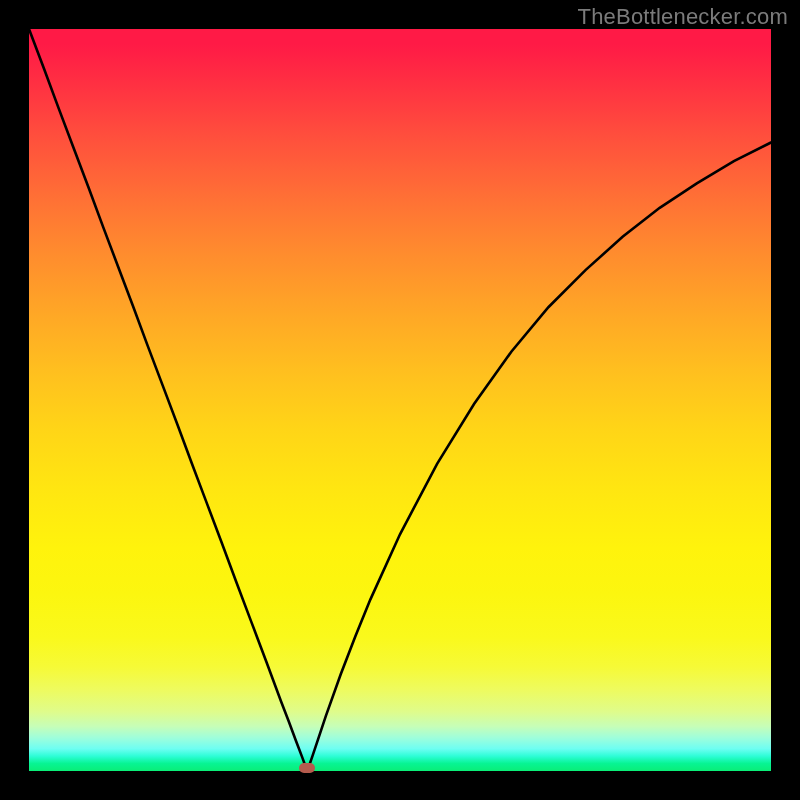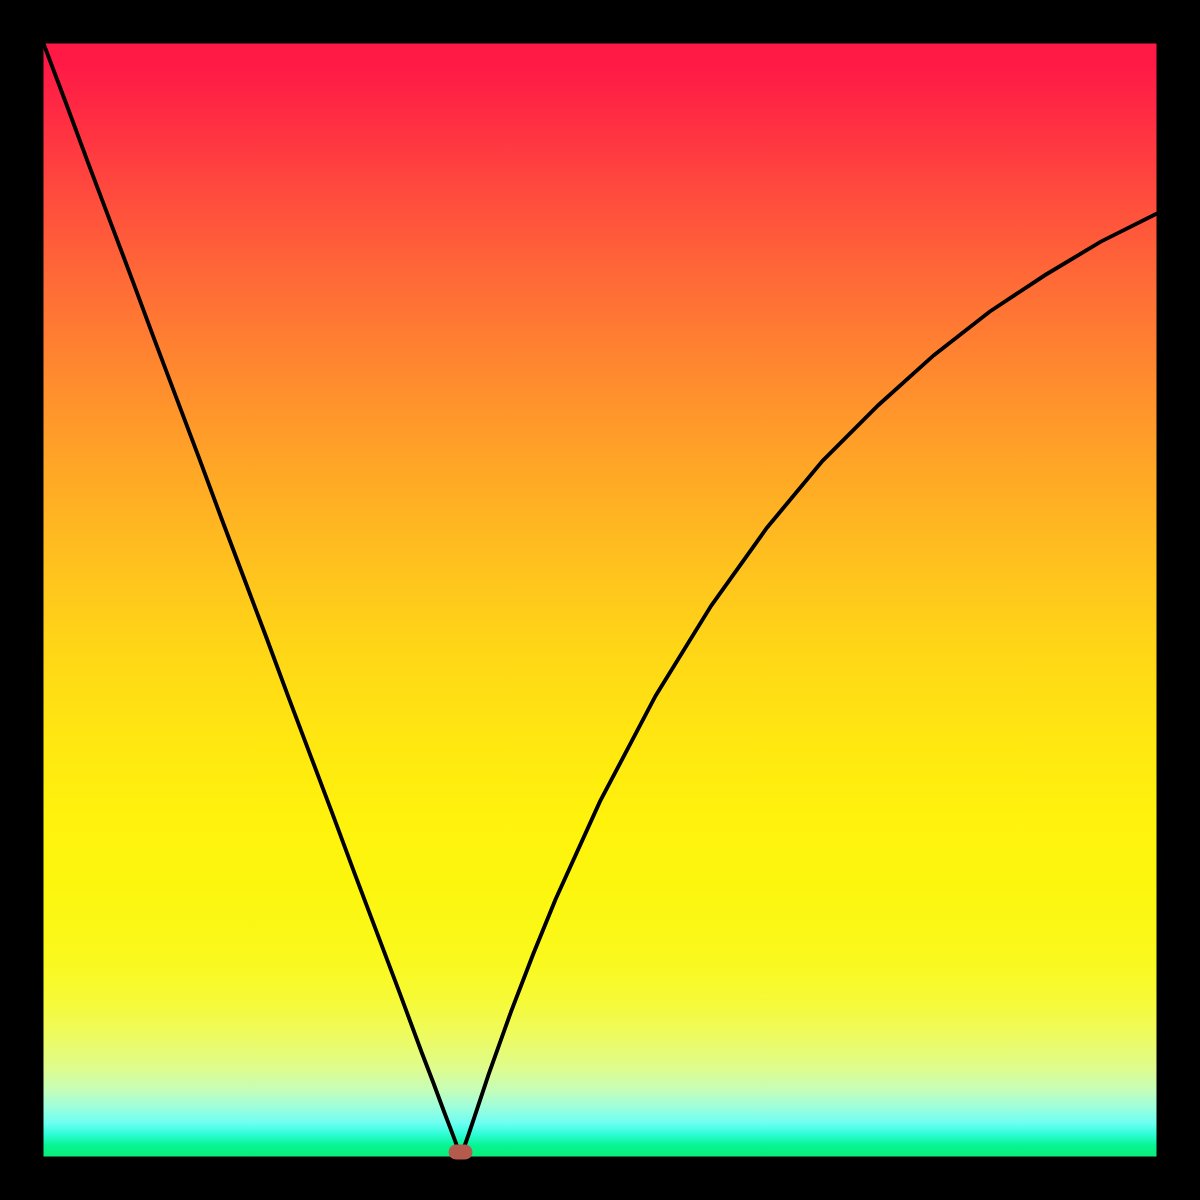--- a/index.html
+++ b/index.html
@@ -81,13 +81,14 @@
 <div class="wrap">
 
   <div class="gradient"></div>
 
   <svg class="curve" viewBox="0 0 742 742">
     <path id="curve-path" fill="none" stroke="#000" stroke-width="2.6" stroke-linecap="round" d="M0.00 0.00 L14.84 39.33 L29.68 79.39 L44.52 118.72 L59.36 158.05 L74.20 198.11 L89.04 237.44 L103.88 276.77 L118.72 316.83 L133.56 356.16 L148.40 395.49 L163.24 435.55 L178.08 474.88 L192.92 514.21 L207.76 554.27 L222.60 593.60 L237.44 632.93 L252.28 672.99 L259.70 692.29 L267.12 712.32 L273.06 727.90 L278.25 742.00 L283.44 727.16 L289.38 709.35 L296.80 687.09 L311.64 645.54 L326.48 606.96 L341.32 570.60 L371.00 505.30 L408.10 434.81 L445.20 374.71 L482.30 322.77 L519.40 278.25 L556.50 241.15 L593.60 207.76 L630.70 178.82 L667.80 154.34 L704.90 132.08 L742.00 113.53"></path>
   </svg>
 
   <div id="marker" class="marker" style="left: 307.25px; top: 768px;"></div>
 
+  <a class="watermark">TheBottlenecker.com</a>
 </div>
 
 </body></html>

